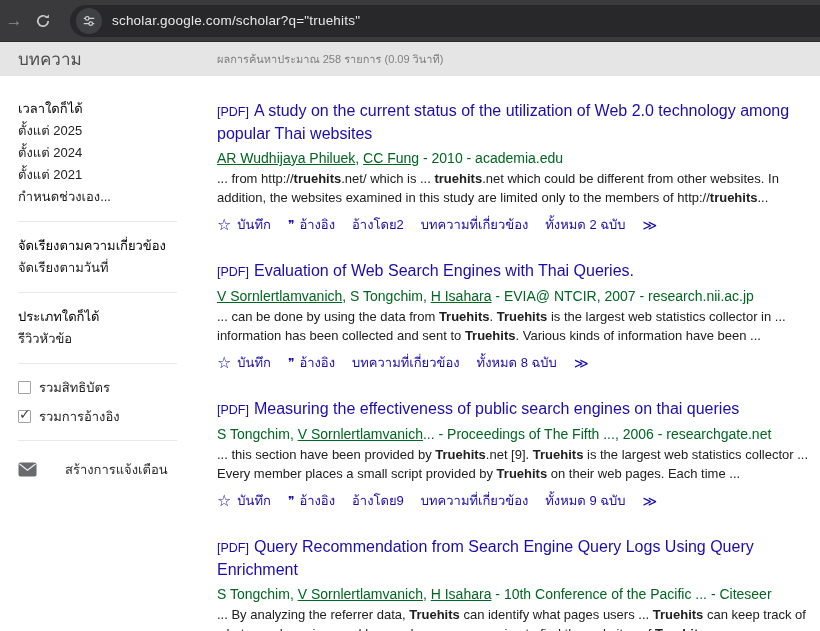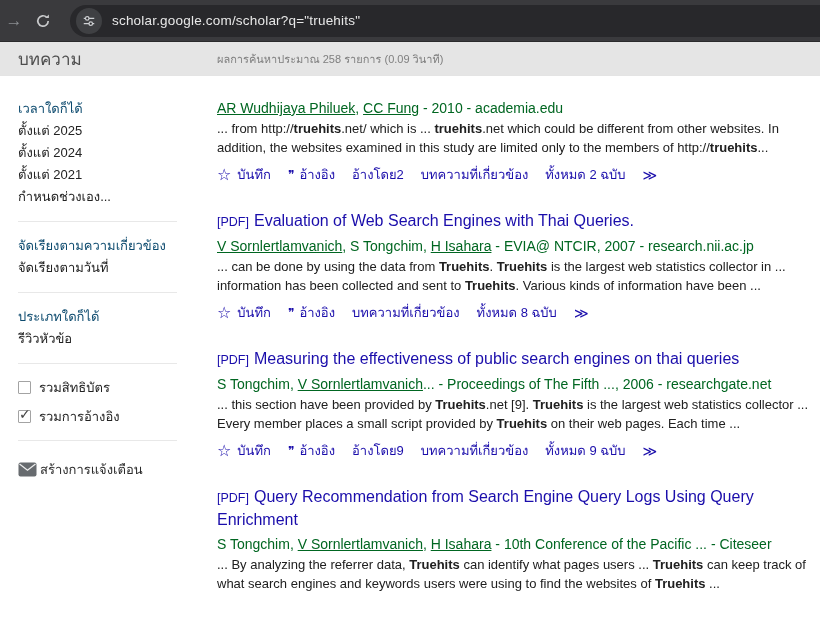--- a/index.html
+++ b/index.html
@@ -25,27 +25,27 @@
   .tab-label { width:197px; padding-left:18px; font-size:17px; color:#4d4d4d; flex:0 0 auto; }
   .stats { font-size:11px; color:#7f7f7f; margin-left:20px; }
 
   
   .content { display:flex; align-items:flex-start; }
   .sidebar { width:197px; flex:0 0 auto; padding:22px 20px 0 18px; font-size:13px; color:#222; }
   .results { flex:1; padding:24px 8px 0 20px; }
 
   
   .side-item { line-height:22px; cursor:pointer; padding-left:10px; text-indent:-10px; }
-  .side-item.active { color:#0c4a6e; }
+  .side-item.active { color:#000000; }
   .side-divider { border-top:1px solid #e8e8e8; margin:13px 0; }
   .check-row { display:flex; align-items:center; gap:8px; margin:8px 0; cursor:pointer; }
   .checkbox { width:13px; height:13px; border:1px solid #a3a3a3; border-radius:1px;
     background:#fff; position:relative; flex:0 0 auto; }
   .checkmark { position:absolute; left:0px; top:-5px; font-size:14px; color:#444; }
-  .alert-row { display:flex; align-items:center; gap:3px; margin-top:18px; cursor:pointer;
+  .alert-row { display:flex; align-items:center; gap:28px; margin-top:18px; cursor:pointer;
     color:#2b2b2b; }
 
   
   .result { margin-bottom:25px; max-width:614px; }
   .title { font-size:16px; line-height:22px; color:#1a0dab; margin-bottom:5px; cursor:pointer; }
   .pdf-tag { font-size:12.5px; margin-right:5px; }
   .byline { font-size:14px; color:#006621; margin-bottom:3px; }
   .byline u { cursor:pointer; }
   .snippet { font-size:13px; color:#202020; line-height:19px; margin-bottom:7px; }
   .snippet b { font-weight:bold; }
@@ -125,20 +125,23 @@
         <rect x="0.5" y="0.5" width="18" height="14" rx="2" fill="#676b6f"></rect>
         <path d="M1.5 2l8 6.2L17.5 2" fill="none" stroke="#ededed" stroke-width="1.3"></path>
       </svg>
       <span>สร้างการแจ้งเตือน</span>
     </div>
   </div>
 
   <div class="results">
 
     <div class="result">
+      <div class="title">
+        <span class="pdf-tag">[PDF]</span><span>A study on the current status of the utilization of Web 2.0 technology among popular Thai websites</span>
+      </div>
       <div class="byline"><u>AR Wudhijaya Philuek</u>, <u>CC Fung</u> - 2010 - academia.edu</div>
       <div class="snippet">... from http://<b>truehits</b>.net/ which is ... <b>truehits</b>.net which could be different from other websites. In addition, the websites examined in this study are limited only to the members of http://<b>truehits</b>...</div>
       <div class="actions">
         <span class="act">
           <span class="star-glyph">☆</span>
           <span>บันทึก</span>
         </span>
         <span class="act">
           <span class="quote-glyph">❞</span>
           <span>อ้างอิง</span>

